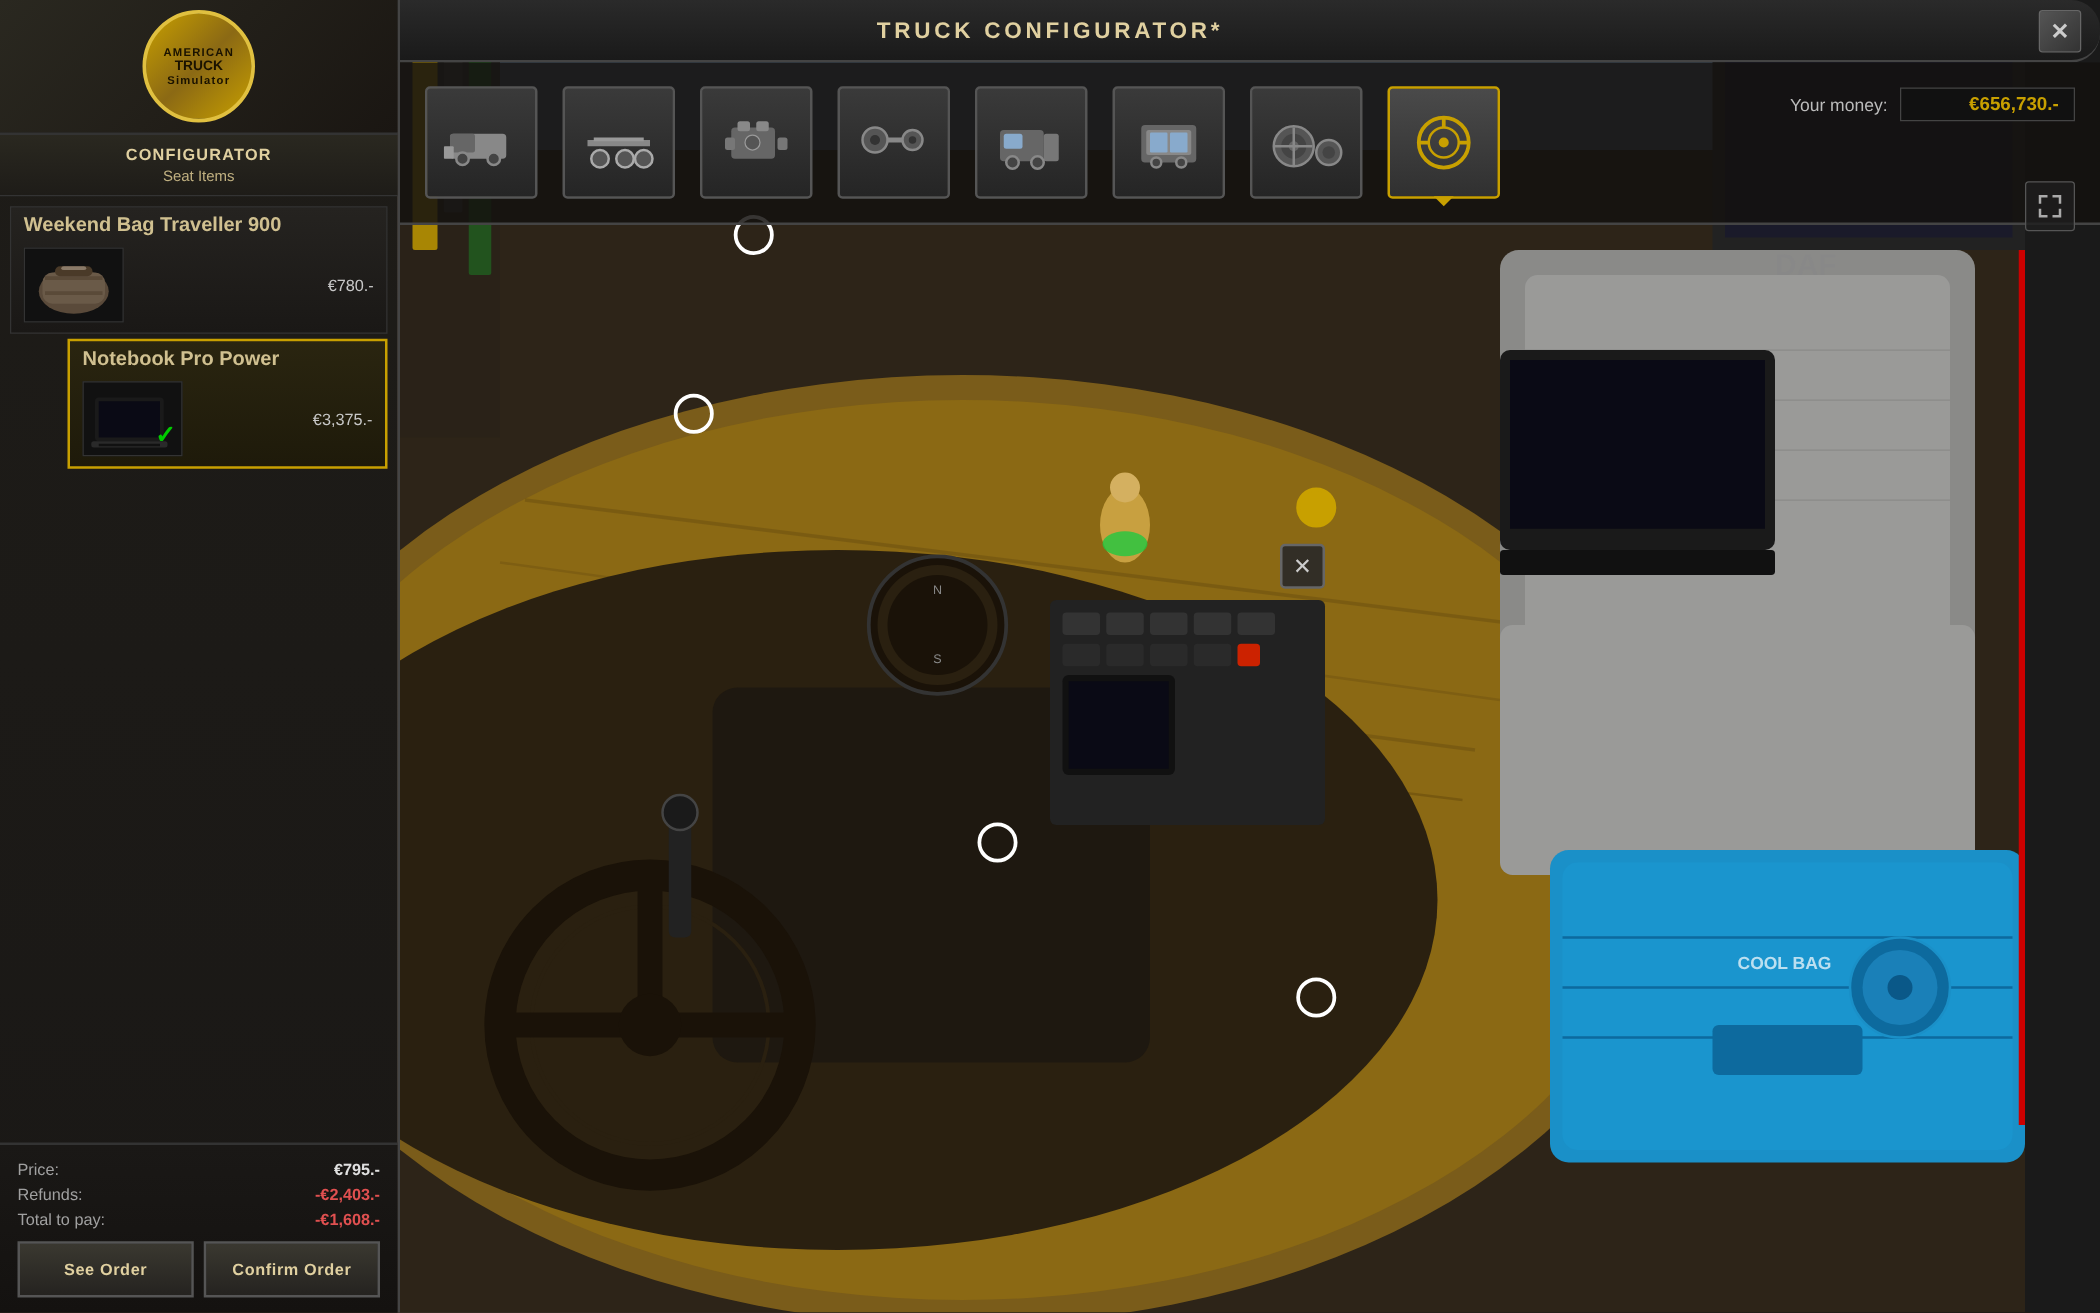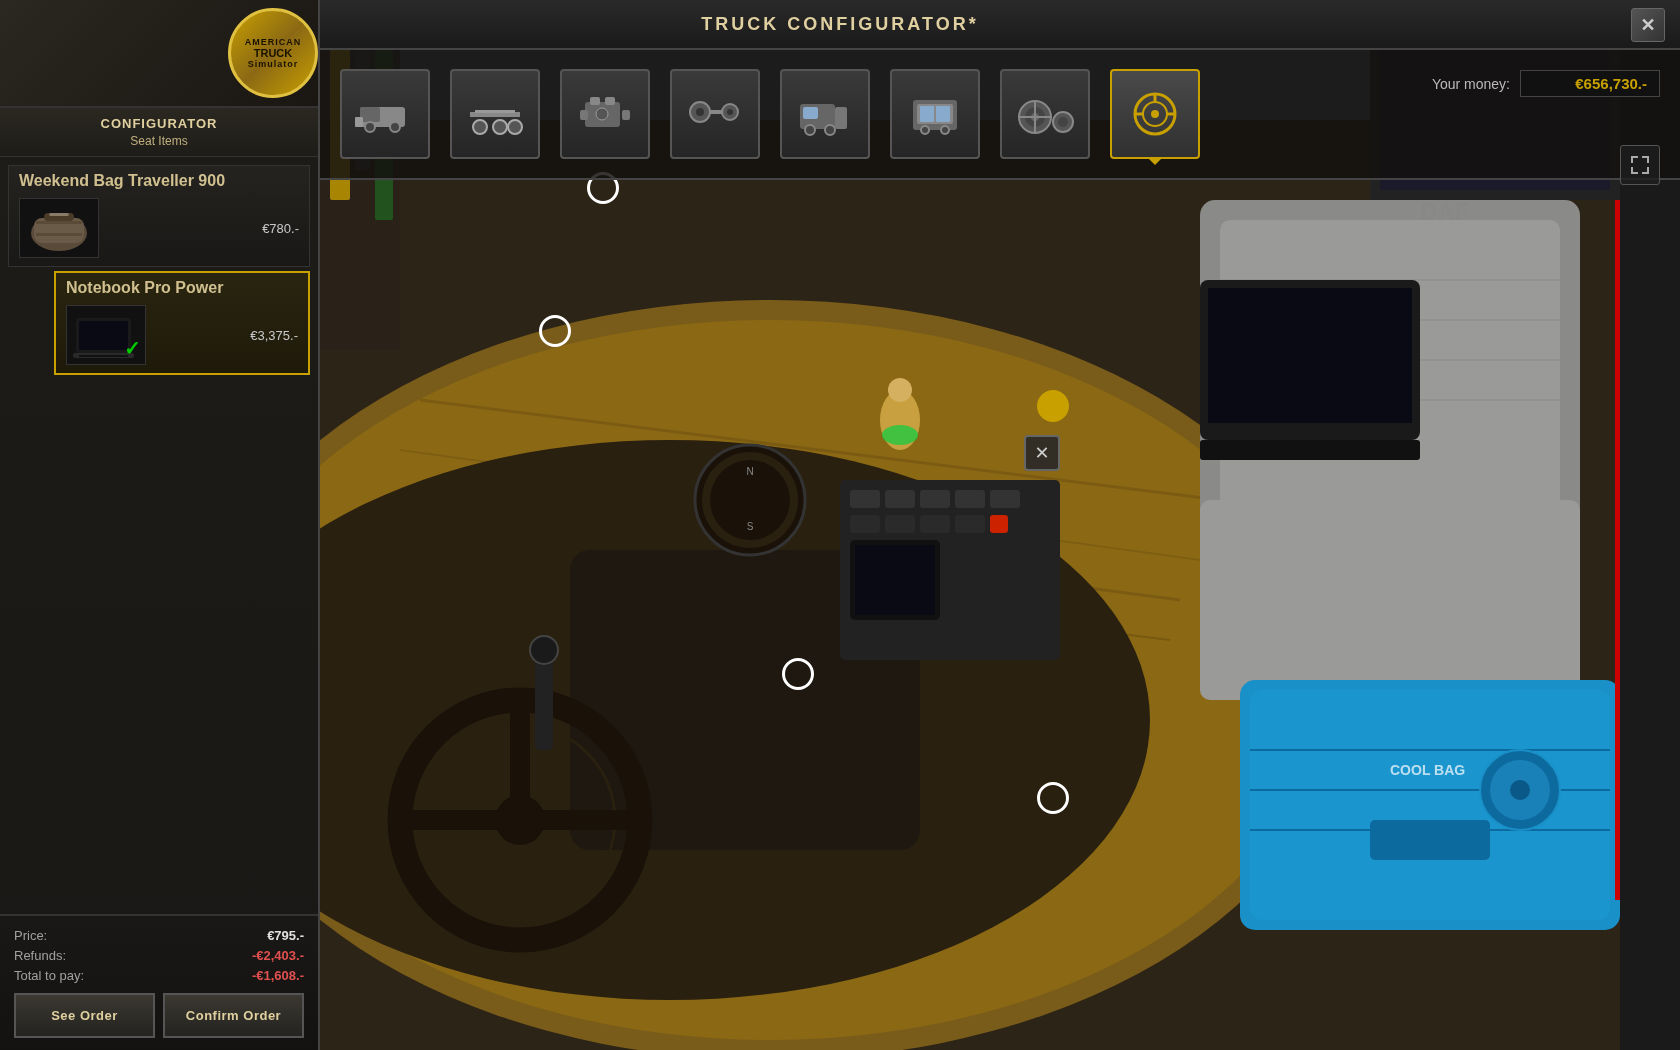--- a/index.html
+++ b/index.html
@@ -34,20 +34,21 @@
     .top-bar {
       position: absolute;
       top: 0; left: 0;
       width: 1680px;
       height: 50px;
       background: linear-gradient(180deg, #2a2a2a 0%, #1a1a1a 100%);
       border-bottom: 2px solid #444;
       display: flex;
       align-items: center;
       justify-content: center;
+      border-radius: 23px;
     }
 
     .top-bar-title {
       color: #e0d0a0;
       font-size: 18px;
       font-weight: bold;
       letter-spacing: 3px;
       text-transform: uppercase;
     }
 
@@ -178,21 +179,21 @@
       display: flex;
       flex-direction: column;
     }
 
     
     .truck-logo-area {
       height: 108px;
       background: linear-gradient(135deg, #2a2820 0%, #1a1612 100%);
       display: flex;
       align-items: center;
-      justify-content: flex-end;
+      justify-content: center;
       border-bottom: 2px solid #333;
       position: relative;
       overflow: hidden;
     }
 
     .logo-badge {
       width: 90px;
       height: 90px;
       border-radius: 50%;
       background: linear-gradient(135deg, #c8a000 0%, #8b6914 50%, #c8a000 100%);

